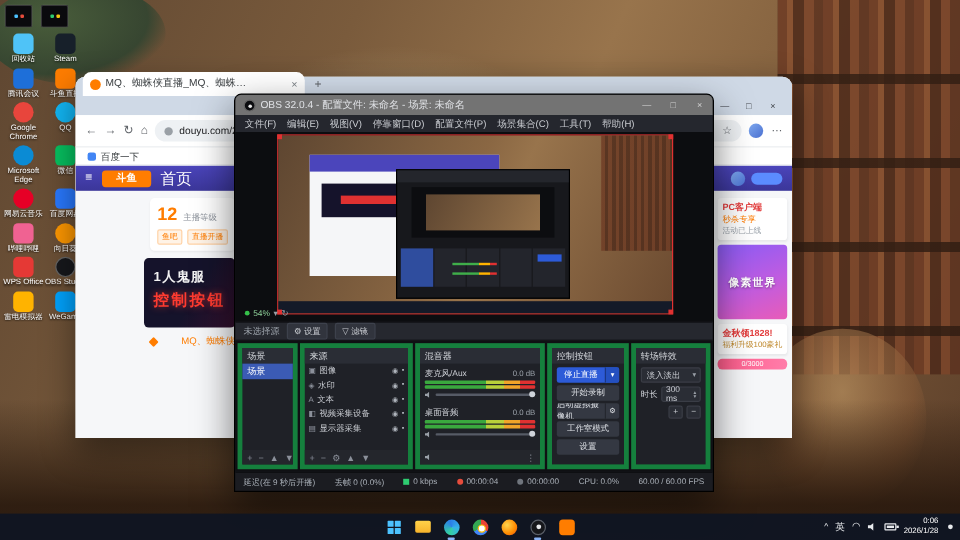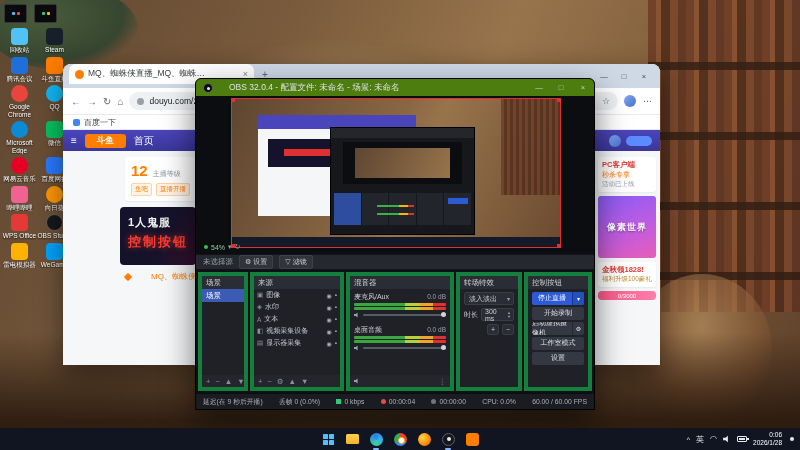--- a/index.html
+++ b/index.html
@@ -33,21 +33,21 @@
   .dicon { width:35px; text-align:center; cursor:default; }
   .dicon .ic { width:17px; height:17px; margin:0 auto 1px; border-radius:4px; }
   .dicon .lb { font-size:6.5px; line-height:7.5px; color:#fff; max-height:15px; overflow:hidden;
                text-shadow:0 1px 2px rgba(0,0,0,.9); }
 
   
   .browser { position:absolute; left:63px; top:64px; width:597px; height:301px; background:#fff;
              border-radius:8px 8px 0 0; box-shadow:0 10px 28px rgba(0,0,0,.45);
              display:flex; flex-direction:column; }
   .tabstrip { height:24px; background:#cfd9e6; border-radius:8px 8px 0 0;
-              display:flex; align-items:flex-end; padding:4px 6px; }
+              display:flex; align-items:flex-end; padding:16px 6px; }
   .tab { width:185px; height:20px; background:#fff; border-radius:7px 7px 0 0;
          display:flex; align-items:center; gap:4px; padding:0 6px; font-size:8.5px; color:#3c4043; }
   .tab .fav { width:9px; height:9px; border-radius:50%; background:#ff7d00; flex:none; }
   .tab .t { flex:1; white-space:nowrap; overflow:hidden; text-overflow:ellipsis; }
   .tab .x { color:#80868b; font-size:9px; }
   .newtab { font-size:10px; color:#5f6368; margin:0 0 4px 8px; }
   .wctrls { margin-left:auto; display:flex; align-self:flex-start; }
   .wctrls span { width:20px; height:16px; display:flex; align-items:center; justify-content:center;
                  font-size:7.5px; color:#44484e; }
   .toolbar { height:27px; background:#fff; display:flex; align-items:center; gap:6px; padding:0 8px;
@@ -62,21 +62,21 @@
   .avatar { width:12px; height:12px; border-radius:50%; background:linear-gradient(135deg,#7faaf0,#4a6fd0); }
   .dots { font-size:9px; color:#5f6368; }
   .bookbar { height:15px; background:#fff; border-bottom:1px solid #e6e9ed; display:flex; align-items:center;
              gap:4px; padding:0 10px; font-size:8px; color:#3c4043; }
   .bookbar .bfav { width:7px; height:7px; border-radius:2px; background:#4285f4; }
   .bcontent { flex:1; position:relative; background:#f6f7f9; overflow:hidden; }
   .dyheader { height:21px; background:linear-gradient(180deg,#4b45bb,#3b3699); display:flex;
               align-items:center; gap:8px; padding:0 8px; color:#fff; }
   .dyheader .ham { font-size:10px; }
   .dylogo { background:#ff7d00; border-radius:3px; font-size:8.5px; font-weight:bold; padding:1px 12px; }
-  .dyhome { font-size:10px; }
+  .dyhome { font-size:13px; }
   .dyhr { margin-left:auto; display:flex; gap:5px; align-items:center; }
   .dyhr .pill { width:26px; height:10px; border-radius:5px; background:#5b8cff; }
   .dyleft { position:absolute; left:6px; top:27px; width:127px; display:flex; flex-direction:column; gap:6px;align-items:flex-end; }
   .statcard { background:#fff; border-radius:4px; padding:5px 6px; box-shadow:0 1px 2px rgba(0,0,0,.06); }
   .statrow { display:flex; align-items:baseline; gap:5px; }
   .lvl { color:#ff7d00; font-size:15px; font-weight:bold; }
   .lvllb { font-size:7px; color:#8a9099; }
   .badges { display:flex; gap:4px; margin-top:4px; }
   .badge { font-size:6.5px; color:#ff7d00; background:#fff3e6; border:1px solid #ffd2a6;
            border-radius:2px; padding:1px 3px; }
@@ -98,21 +98,21 @@
            background:linear-gradient(160deg,#8a5cf6,#c05ce0 55%,#e85cb8); }
   .pixel span { color:#fff; font-weight:bold; font-size:9px; letter-spacing:1px;
                 text-shadow:0 1px 2px rgba(0,0,0,.4); }
   .prog { height:9px; border-radius:4px; background:linear-gradient(90deg,#ff5c8a,#ff7daa);
           display:flex; align-items:center; justify-content:center; color:#fff; font-size:6px; }
 
   
   .obs { position:absolute; left:195px; top:78px; width:400px; height:332px; background:#16171b;
          border:1px solid #000; border-radius:6px 6px 0 0; box-shadow:0 12px 32px rgba(0,0,0,.55);
          display:flex; flex-direction:column; overflow:hidden; }
-  .otitle { height:17px; background:#4d7c0f; display:flex; align-items:center; gap:16px; padding:0 0 0 7px; }
+  .otitle { height:17px; background:#737373; display:flex; align-items:center; gap:4px; padding:0 0 0 7px; }
   .ologo { width:10px; height:10px; border-radius:50%; background:#0c0d10; border:1px solid #666; position:relative; }
   .ologo::after { content:""; position:absolute; left:3px; top:3px; width:3px; height:3px; border-radius:50%; background:#e8e8e8; }
   .otitle .tt { font-size:8.5px; color:#dfe1e5; flex:1; white-space:nowrap; overflow:hidden; }
   .octrls { display:flex; height:100%; }
   .octrls span { width:22px; display:flex; align-items:center; justify-content:center; font-size:7.5px; color:#cfcfcf; }
   .omenu { height:14px; background:#25272e; display:flex; align-items:center; gap:9px; padding:0 8px; }
   .omenu span { font-size:8px; color:#c9ccd1; white-space:nowrap; }
   .opreview { height:158px; background:#0c0d10; position:relative; }
   .canvas { position:absolute; left:36px; top:3px; width:328px; height:148px; background:#2b2118;
             outline:1px solid #e03131; }
@@ -408,20 +408,30 @@
 <div class="obs">
   <div class="otitle">
     <span class="ologo"></span>
     <span class="tt">OBS 32.0.4 - 配置文件: 未命名 - 场景: 未命名</span>
     <div class="octrls">
       <span>—</span>
       <span>□</span>
       <span>×</span>
     </div>
   </div>
+  <div class="omenu">
+    <span>文件(F)</span>
+    <span>编辑(E)</span>
+    <span>视图(V)</span>
+    <span>停靠窗口(D)</span>
+    <span>配置文件(P)</span>
+    <span>场景集合(C)</span>
+    <span>工具(T)</span>
+    <span>帮助(H)</span>
+  </div>
   <div class="opreview">
     <div class="canvas">
       <div class="mini-wall"></div>
       <div class="mini-shelf"></div>
       <div class="mini-browser">
         <div class="h"></div>
           <div class="b"></div>
       </div>
       <div class="mini-obs">
         <div class="t"></div>
@@ -544,20 +554,37 @@
               <span class="sknob"></span>
             </span>
         </div>
       </div>
       <div class="dtool">
         <span class="spkic"></span>
         <span style="margin-left:auto">⋮</span>
       </div>
     </div>
 
+    <div class="dock d-ctrl">
+      <div class="dhead">控制按钮</div>
+      <div class="ctrlbody">
+        <div class="cbtn live split">
+          <span class="main">停止直播</span>
+          <span class="side">▾</span>
+        </div>
+        <div class="cbtn">开始录制</div>
+        <div class="cbtn split">
+          <span class="main">启动虚拟摄像机</span>
+          <span class="side">⚙</span>
+        </div>
+        <div class="cbtn">工作室模式</div>
+        <div class="cbtn">设置</div>
+      </div>
+    </div>
+
     <div class="dock d-trans">
       <div class="dhead">转场特效</div>
       <div class="transbody">
         <div class="combo">
           <span class="cv">淡入淡出</span>
           <span class="ca">▾</span>
         </div>
         <div class="durrow">
           <span class="durlb">时长</span>
           <div class="spin">
@@ -565,37 +592,20 @@
             <span class="arr">
               <span>▲</span>
               <span>▼</span>
             </span>
           </div>
         </div>
         <div class="tbtns">
           <span>+</span>
           <span>−</span>
         </div>
-      </div>
-    </div>
-
-    <div class="dock d-ctrl">
-      <div class="dhead">控制按钮</div>
-      <div class="ctrlbody">
-        <div class="cbtn live split">
-          <span class="main">停止直播</span>
-          <span class="side">▾</span>
-        </div>
-        <div class="cbtn">开始录制</div>
-        <div class="cbtn split">
-          <span class="main">启动虚拟摄像机</span>
-          <span class="side">⚙</span>
-        </div>
-        <div class="cbtn">工作室模式</div>
-        <div class="cbtn">设置</div>
       </div>
     </div>
   </div>
 
   <div class="ostatus">
     <span class="sit">延迟(在 9 秒后开播)</span>
     <span class="sit">丢帧 0 (0.0%)</span>
     <span class="sit">
       <span class="sq-g"></span>
       <span>0 kbps</span>

